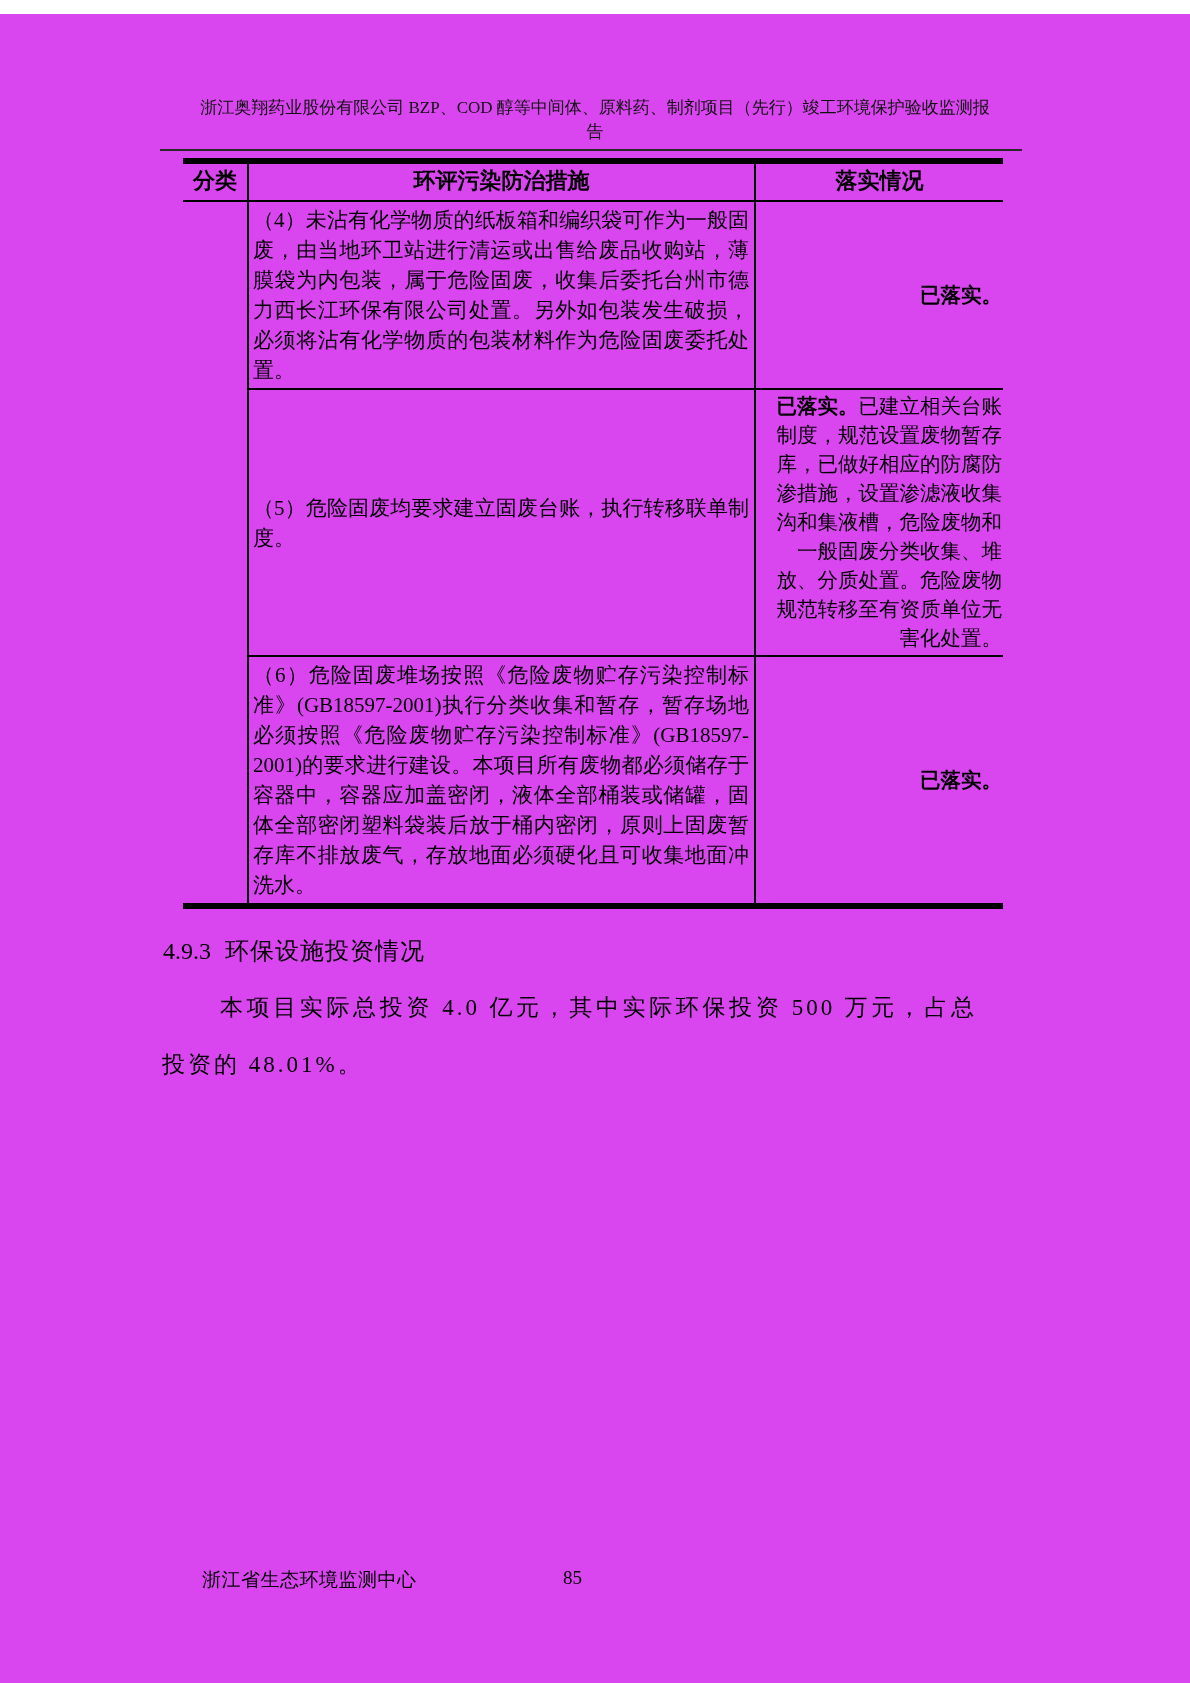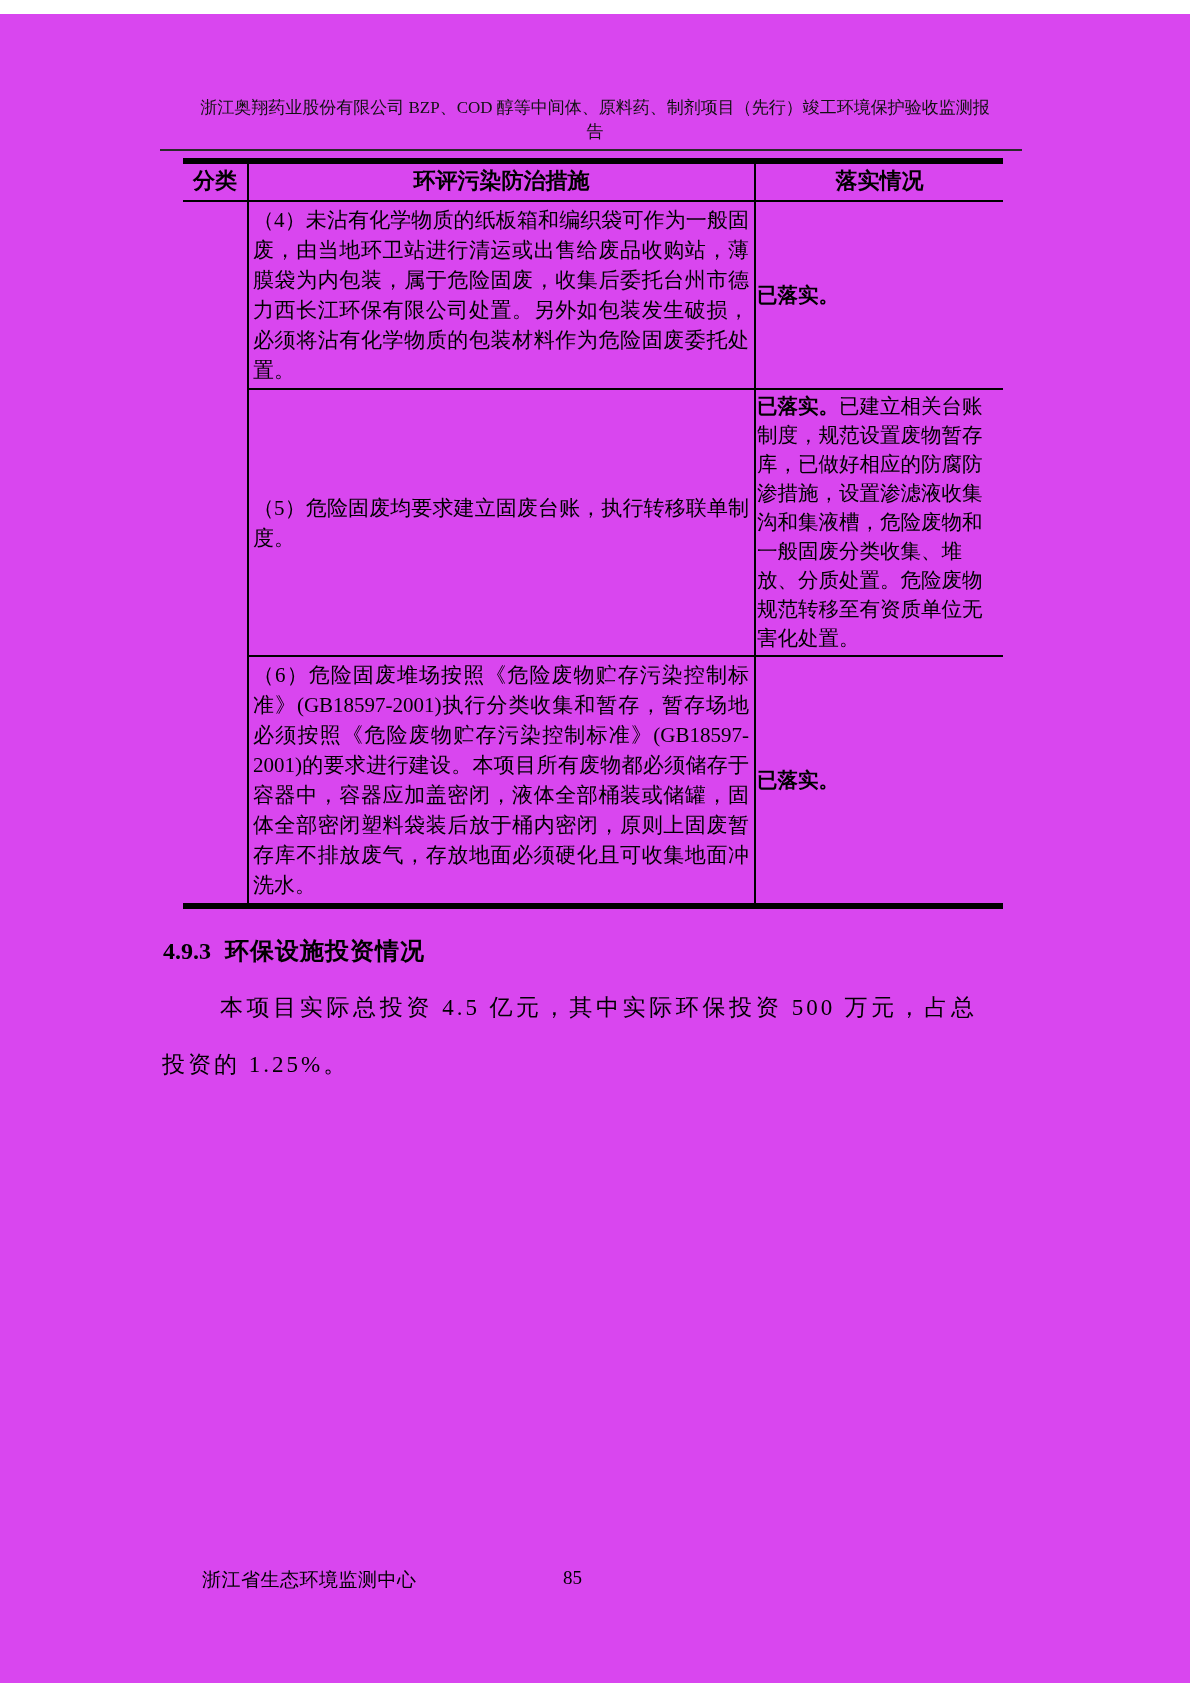--- a/index.html
+++ b/index.html
@@ -33,29 +33,29 @@
   .col-category { width: 65px; }
   .col-measure  { width: 507px; border-left: 2px solid #000; border-right: 2px solid #000; }
   .col-status   { width: 248px; }
   td.cell-measure {
     font-size: 21px; line-height: 30px;
     text-align: justify;
     padding: 3px 5px 3px 4px;
   }
   td.cell-status {
     font-size: 20.5px; line-height: 29px;
-    text-align: left;
+    text-align: right;
     padding: 2px 1px;
   }
   .status-bold { font-weight: bold; }
   tr.row-sep td { border-bottom: 2px solid #000; }
 
   .section-heading {
     margin-top: 26px; margin-left: 3px;
-    font-size: 24px; font-weight: bold;
+    font-size: 24px; font-weight: normal;
     letter-spacing: 1px;
   }
   .section-heading .sec-num { margin-right: 14px; letter-spacing: 0; }
 
   .body-paragraph {
     margin-top: 12px; margin-left: 2px;
     width: 815px;
     font-size: 23px; line-height: 57px;
     letter-spacing: 3px;
     text-indent: 58px;
@@ -104,19 +104,19 @@
           <td class="col-measure cell-measure">（6）危险固废堆场按照《危险废物贮存污染控制标准》(GB18597-2001)执行分类收集和暂存，暂存场地必须按照《危险废物贮存污染控制标准》(GB18597-2001)的要求进行建设。本项目所有废物都必须储存于容器中，容器应加盖密闭，液体全部桶装或储罐，固体全部密闭塑料袋装后放于桶内密闭，原则上固废暂存库不排放废气，存放地面必须硬化且可收集地面冲洗水。</td>
           <td class="cell-status"><span class="status-bold">已落实。</span><span></span></td>
         </tr>
       </tbody>
     </table>
 
     <div class="section-heading">
       <span class="sec-num">4.9.3</span><span>环保设施投资情况</span>
     </div>
 
-    <div class="body-paragraph">本项目实际总投资 4.5 亿元，其中实际环保投资 500 万元，占总投资的 1.25%。</div>
+    <div class="body-paragraph">本项目实际总投资 4.0 亿元，其中实际环保投资 500 万元，占总投资的 48.01%。</div>
 
   </div>
 
   <div class="footer-org">浙江省生态环境监测中心</div>
   <div class="footer-page">85</div>
 </div>
 
 </body></html>

